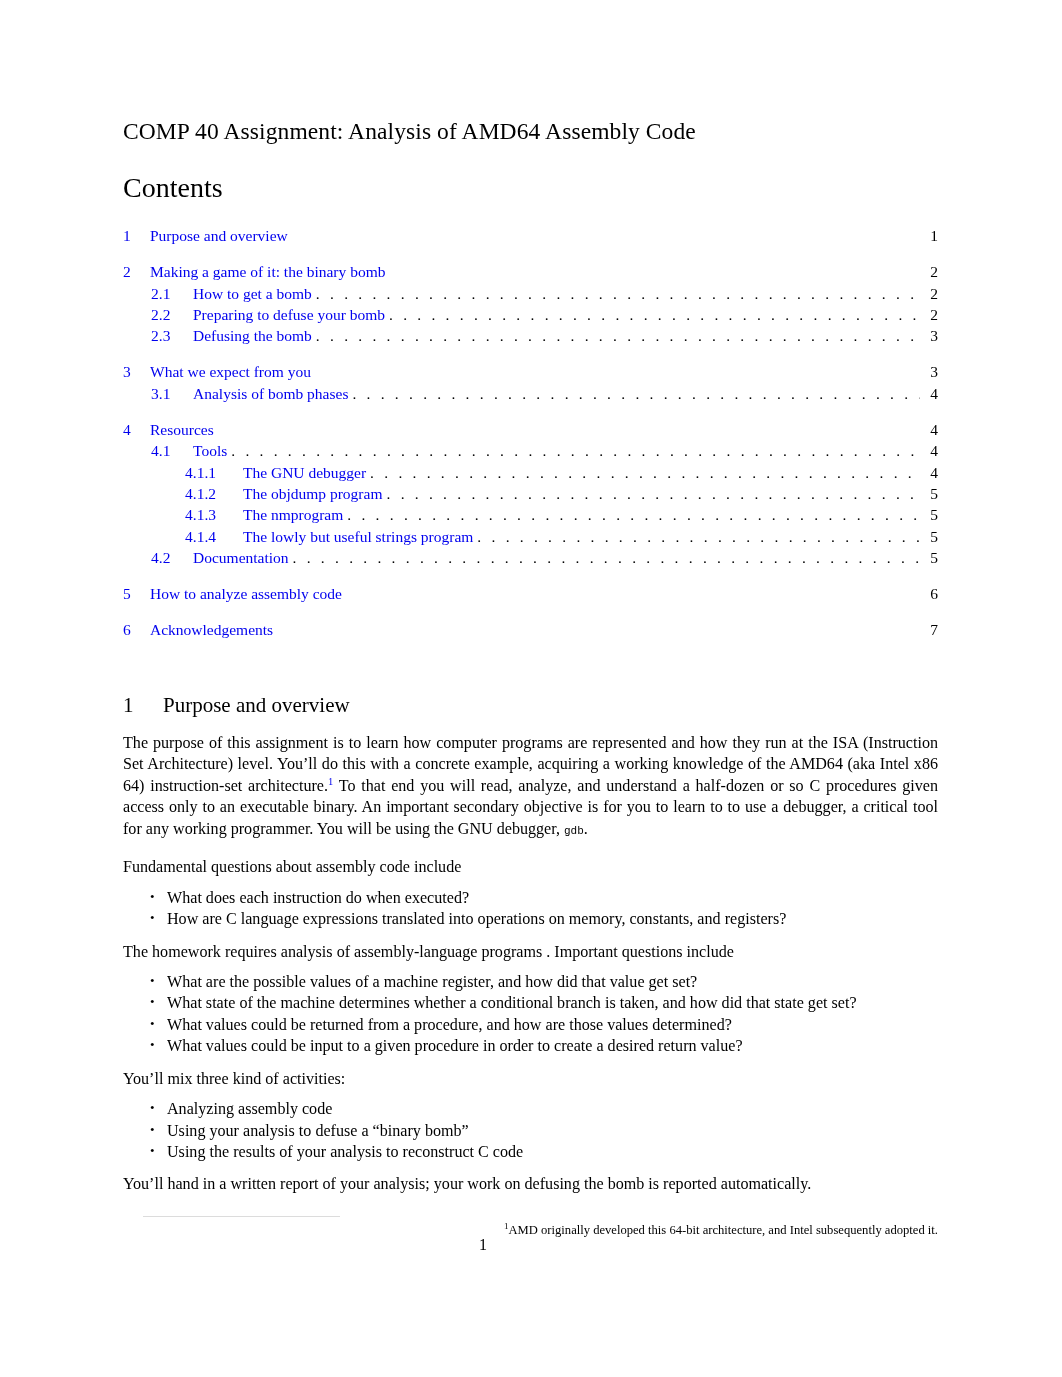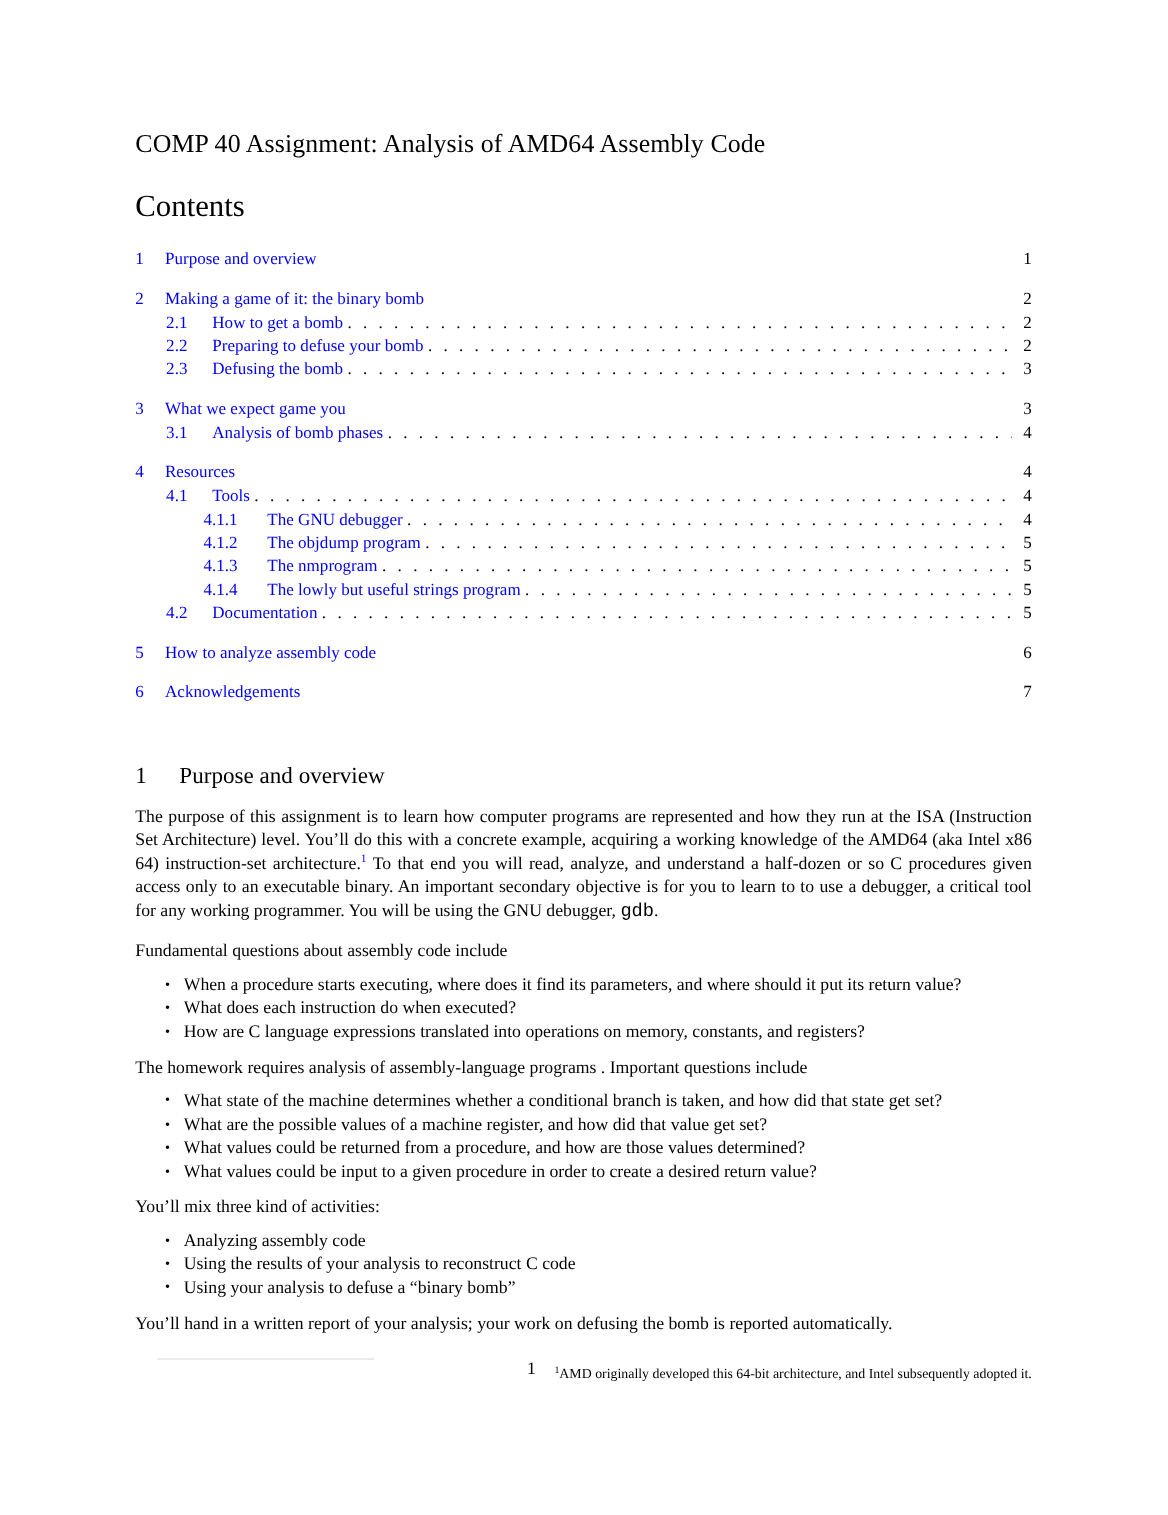--- a/index.html
+++ b/index.html
@@ -113,21 +113,21 @@
   }
   p.body.tight { padding-top: 11px; }
   .fn-ref {
     color: #0000ee;
     font-size: 10.5px;
     vertical-align: super;
     line-height: 0;
   }
   .code {
     font-family: "Liberation Mono", "DejaVu Sans Mono", monospace;
-    font-size: 17px;
+    font-size: 11px;
   }
 
   
   ul.bullets {
     list-style: none;
     margin: 0;
     padding: 9px 0 0 0;
   }
   ul.bullets li {
     position: relative;
@@ -219,21 +219,21 @@
           <div class="toc-row toc-l2">
             <span class="toc-num">2.3</span>
             <span class="toc-label">Defusing the bomb</span>
             <span class="toc-dots"></span>
             <span class="toc-page">3</span>
           </div>
         </div>
         <div class="toc-group">
           <div class="toc-row toc-l1 toc-nodots">
             <span class="toc-num">3</span>
-            <span class="toc-label">What we expect game you</span>
+            <span class="toc-label">What we expect from you</span>
             <span class="toc-dots"></span>
             <span class="toc-page">3</span>
           </div>
           <div class="toc-row toc-l2">
             <span class="toc-num">3.1</span>
             <span class="toc-label">Analysis of bomb phases</span>
             <span class="toc-dots"></span>
             <span class="toc-page">4</span>
           </div>
         </div>
@@ -302,40 +302,39 @@
     <h2 class="section-heading">
       <span class="sec-num">1</span>
       <span>Purpose and overview</span>
     </h2>
 
     <p class="body"><span>The purpose of this assignment is to learn how computer programs are represented and how they run at the ISA (Instruction Set Architecture) level. You’ll do this with a concrete example, acquiring a working knowledge of the AMD64 (aka Intel x86 64) instruction-set architecture.</span><span class="fn-ref">1</span><span> To that end you will read, analyze, and understand a half-dozen or so C procedures given access only to an executable binary. An important secondary objective is for you to learn to to use a debugger, a critical tool for any working programmer. You will be using the GNU debugger, </span><span class="code">gdb</span><span>.</span></p>
 
     <p class="body">Fundamental questions about assembly code include</p>
 
     <ul class="bullets">
-        <li>When a procedure starts executing, where does it find its parameters, and where should it put its return value?</li>
         <li>What does each instruction do when executed?</li>
         <li>How are C language expressions translated into operations on memory, constants, and registers?</li>
       </ul>
 
     <p class="body tight">The homework requires analysis of assembly-language programs . Important questions include</p>
 
     <ul class="bullets">
+        <li>What are the possible values of a machine register, and how did that value get set?</li>
         <li>What state of the machine determines whether a conditional branch is taken, and how did that state get set?</li>
-        <li>What are the possible values of a machine register, and how did that value get set?</li>
         <li>What values could be returned from a procedure, and how are those values determined?</li>
         <li>What values could be input to a given procedure in order to create a desired return value?</li>
       </ul>
 
     <p class="body tight">You’ll mix three kind of activities:</p>
 
     <ul class="bullets">
         <li>Analyzing assembly code</li>
+        <li>Using your analysis to defuse a “binary bomb”</li>
         <li>Using the results of your analysis to reconstruct C code</li>
-        <li>Using your analysis to defuse a “binary bomb”</li>
       </ul>
 
     <p class="body tight">You’ll hand in a written report of your analysis; your work on defusing the bomb is reported automatically.</p>
 
     <div class="footnote-area">
       <div class="footnote-rule"></div>
       <p class="footnote"><span class="fn-mark">1</span><span>AMD originally developed this 64-bit architecture, and Intel subsequently adopted it.</span></p>
     </div>
 
   </div>

